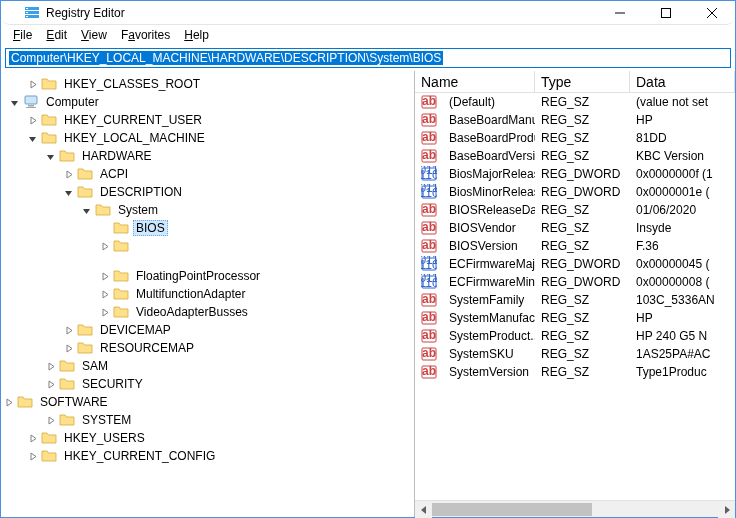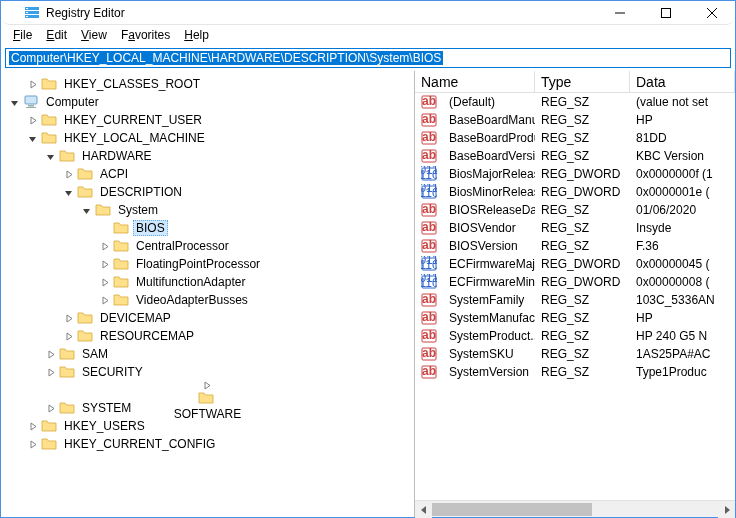--- a/index.html
+++ b/index.html
@@ -235,59 +235,58 @@
           <span class="expander">
             <svg viewBox="0 0 9 9">
               <path d="M3 1 L3 8 L8 4.5 Z" fill="none" stroke="#808080" stroke-width="1"></path>
             </svg>
           </span>
           <span class="node-icon">
             <svg viewBox="0 0 16 16">
               <path d="M1 3 h5 l1.5 2 H15 v8 H1 Z" fill="#ffe08a" stroke="#d6a93b" stroke-width="0.8"></path>
             </svg>
           </span>
-          <span class="node-label">CentralProcessor</span>
+        </div>
+        <div class="tree-row" style="padding-left: 96px; margin-top: 12px;">
+          <span class="expander">
+            <svg viewBox="0 0 9 9">
+              <path d="M3 1 L3 8 L8 4.5 Z" fill="none" stroke="#808080" stroke-width="1"></path>
+            </svg>
+          </span>
+          <span class="node-icon">
+            <svg viewBox="0 0 16 16">
+              <path d="M1 3 h5 l1.5 2 H15 v8 H1 Z" fill="#ffe08a" stroke="#d6a93b" stroke-width="0.8"></path>
+            </svg>
+          </span>
+          <span class="node-label">FloatingPointProcessor</span>
         </div>
         <div class="tree-row" style="padding-left: 96px;">
           <span class="expander">
             <svg viewBox="0 0 9 9">
               <path d="M3 1 L3 8 L8 4.5 Z" fill="none" stroke="#808080" stroke-width="1"></path>
             </svg>
           </span>
           <span class="node-icon">
             <svg viewBox="0 0 16 16">
               <path d="M1 3 h5 l1.5 2 H15 v8 H1 Z" fill="#ffe08a" stroke="#d6a93b" stroke-width="0.8"></path>
             </svg>
           </span>
-          <span class="node-label">FloatingPointProcessor</span>
+          <span class="node-label">MultifunctionAdapter</span>
         </div>
         <div class="tree-row" style="padding-left: 96px;">
           <span class="expander">
             <svg viewBox="0 0 9 9">
               <path d="M3 1 L3 8 L8 4.5 Z" fill="none" stroke="#808080" stroke-width="1"></path>
             </svg>
           </span>
           <span class="node-icon">
             <svg viewBox="0 0 16 16">
               <path d="M1 3 h5 l1.5 2 H15 v8 H1 Z" fill="#ffe08a" stroke="#d6a93b" stroke-width="0.8"></path>
             </svg>
           </span>
-          <span class="node-label">MultifunctionAdapter</span>
-        </div>
-        <div class="tree-row" style="padding-left: 96px;">
-          <span class="expander">
-            <svg viewBox="0 0 9 9">
-              <path d="M3 1 L3 8 L8 4.5 Z" fill="none" stroke="#808080" stroke-width="1"></path>
-            </svg>
-          </span>
-          <span class="node-icon">
-            <svg viewBox="0 0 16 16">
-              <path d="M1 3 h5 l1.5 2 H15 v8 H1 Z" fill="#ffe08a" stroke="#d6a93b" stroke-width="0.8"></path>
-            </svg>
-          </span>
           <span class="node-label">VideoAdapterBusses</span>
         </div>
         <div class="tree-row" style="padding-left: 60px;">
           <span class="expander">
             <svg viewBox="0 0 9 9">
               <path d="M3 1 L3 8 L8 4.5 Z" fill="none" stroke="#808080" stroke-width="1"></path>
             </svg>
           </span>
           <span class="node-icon">
             <svg viewBox="0 0 16 16">
@@ -328,21 +327,21 @@
               <path d="M3 1 L3 8 L8 4.5 Z" fill="none" stroke="#808080" stroke-width="1"></path>
             </svg>
           </span>
           <span class="node-icon">
             <svg viewBox="0 0 16 16">
               <path d="M1 3 h5 l1.5 2 H15 v8 H1 Z" fill="#ffe08a" stroke="#d6a93b" stroke-width="0.8"></path>
             </svg>
           </span>
           <span class="node-label">SECURITY</span>
         </div>
-        <div class="tree-row" style=" flex-direction: column;">
+        <div class="tree-row" style="">
           <span class="expander">
             <svg viewBox="0 0 9 9">
               <path d="M3 1 L3 8 L8 4.5 Z" fill="none" stroke="#808080" stroke-width="1"></path>
             </svg>
           </span>
           <span class="node-icon">
             <svg viewBox="0 0 16 16">
               <path d="M1 3 h5 l1.5 2 H15 v8 H1 Z" fill="#ffe08a" stroke="#d6a93b" stroke-width="0.8"></path>
             </svg>
           </span>

